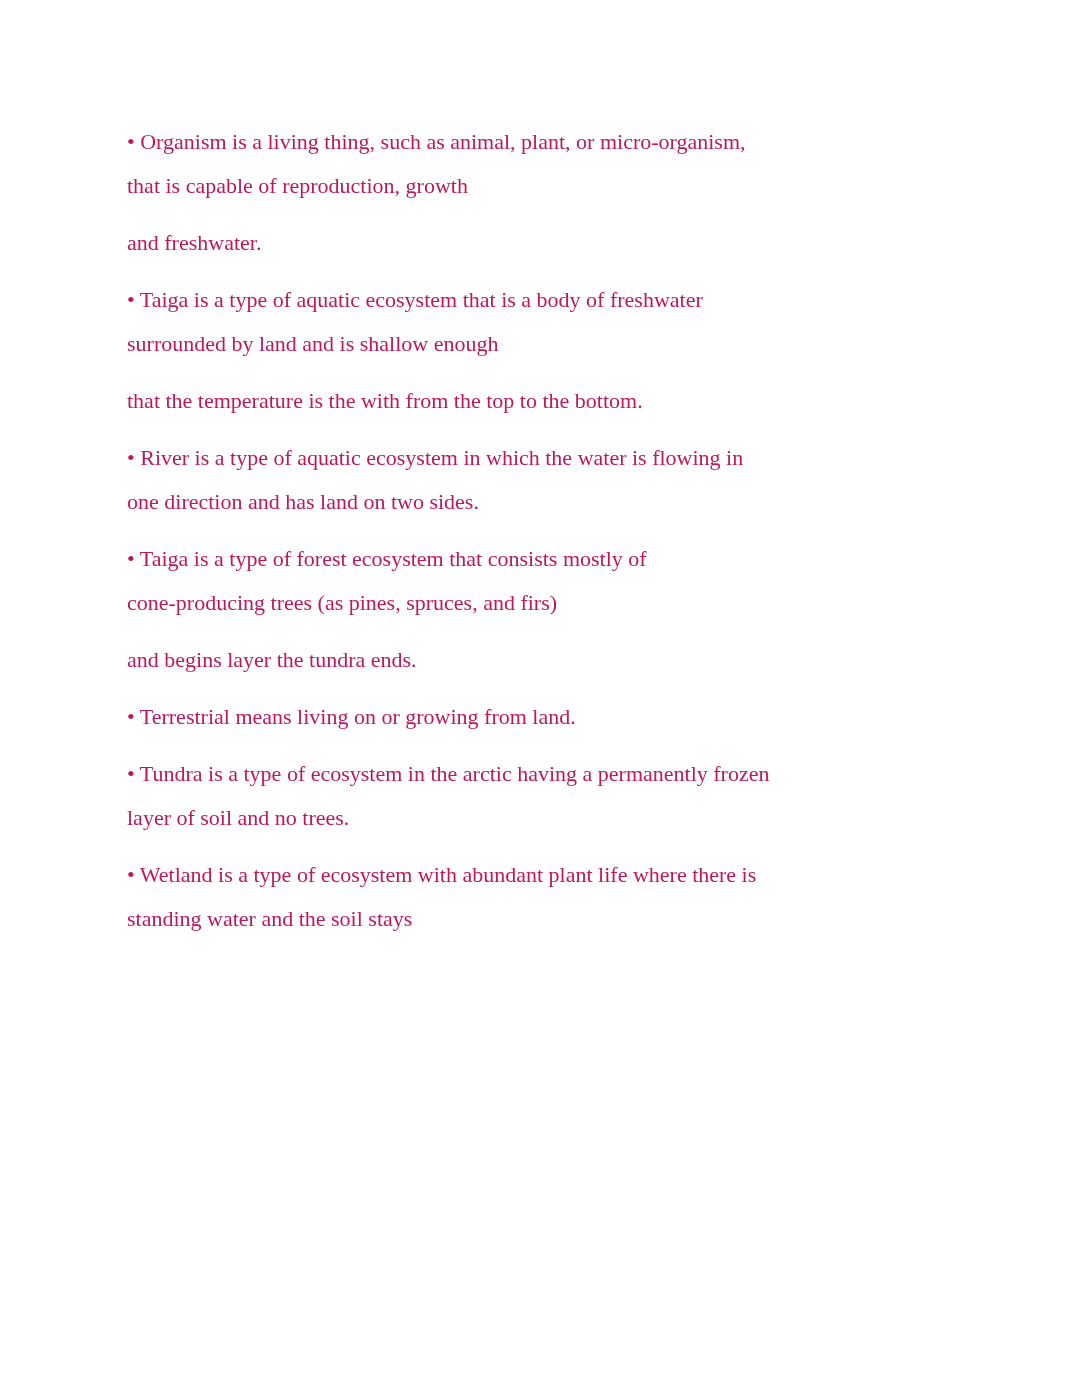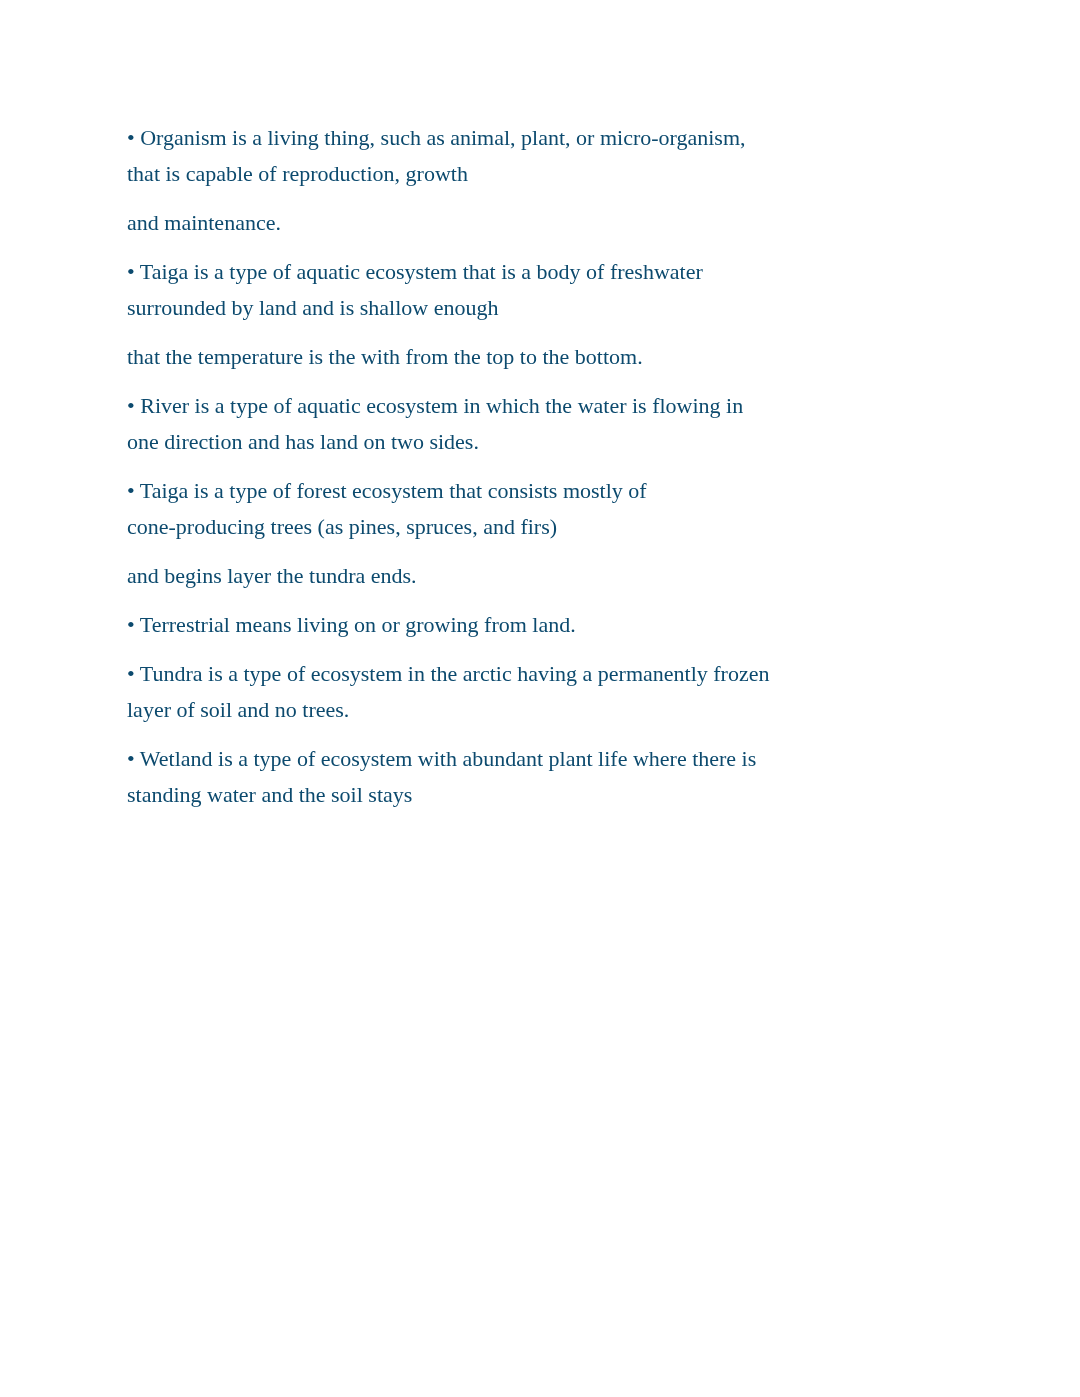--- a/index.html
+++ b/index.html
@@ -17,32 +17,32 @@
     box-sizing: border-box;
     width: 1080px;
     height: 1397px;
     padding: 120px 120px 0 127px;
     background: #ffffff;
     overflow: hidden;
   }
   .page p {
     margin: 0 0 13px 0;
     font-size: 22px;
-    line-height: 36px;
+    line-height: 44px;
     white-space: pre-line;
-    color: #0c4a6e;
+    color: #be185d;
   }
 </style>
 </head>
 <body>
 
 <div class="page">
   <p>• Organism is a living thing, such as animal, plant, or micro-organism,
 that is capable of reproduction, growth</p>
-  <p>and maintenance.</p>
+  <p>and freshwater.</p>
   <p>• Taiga is a type of aquatic ecosystem that is a body of freshwater
 surrounded by land and is shallow enough</p>
   <p>that the temperature is the with from the top to the bottom.</p>
   <p>• River is a type of aquatic ecosystem in which the water is flowing in
 one direction and has land on two sides.</p>
   <p>• Taiga is a type of forest ecosystem that consists mostly of
 cone-producing trees (as pines, spruces, and firs)</p>
   <p>and begins layer the tundra ends.</p>
   <p>• Terrestrial means living on or growing from land.</p>
   <p>• Tundra is a type of ecosystem in the arctic having a permanently frozen

